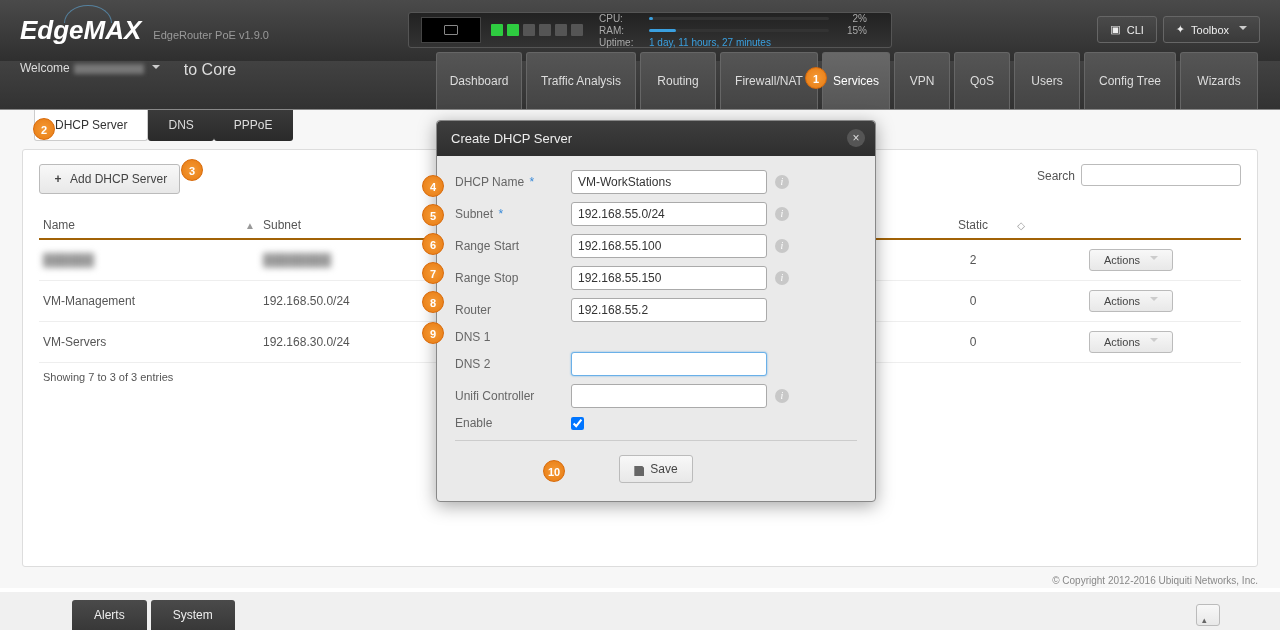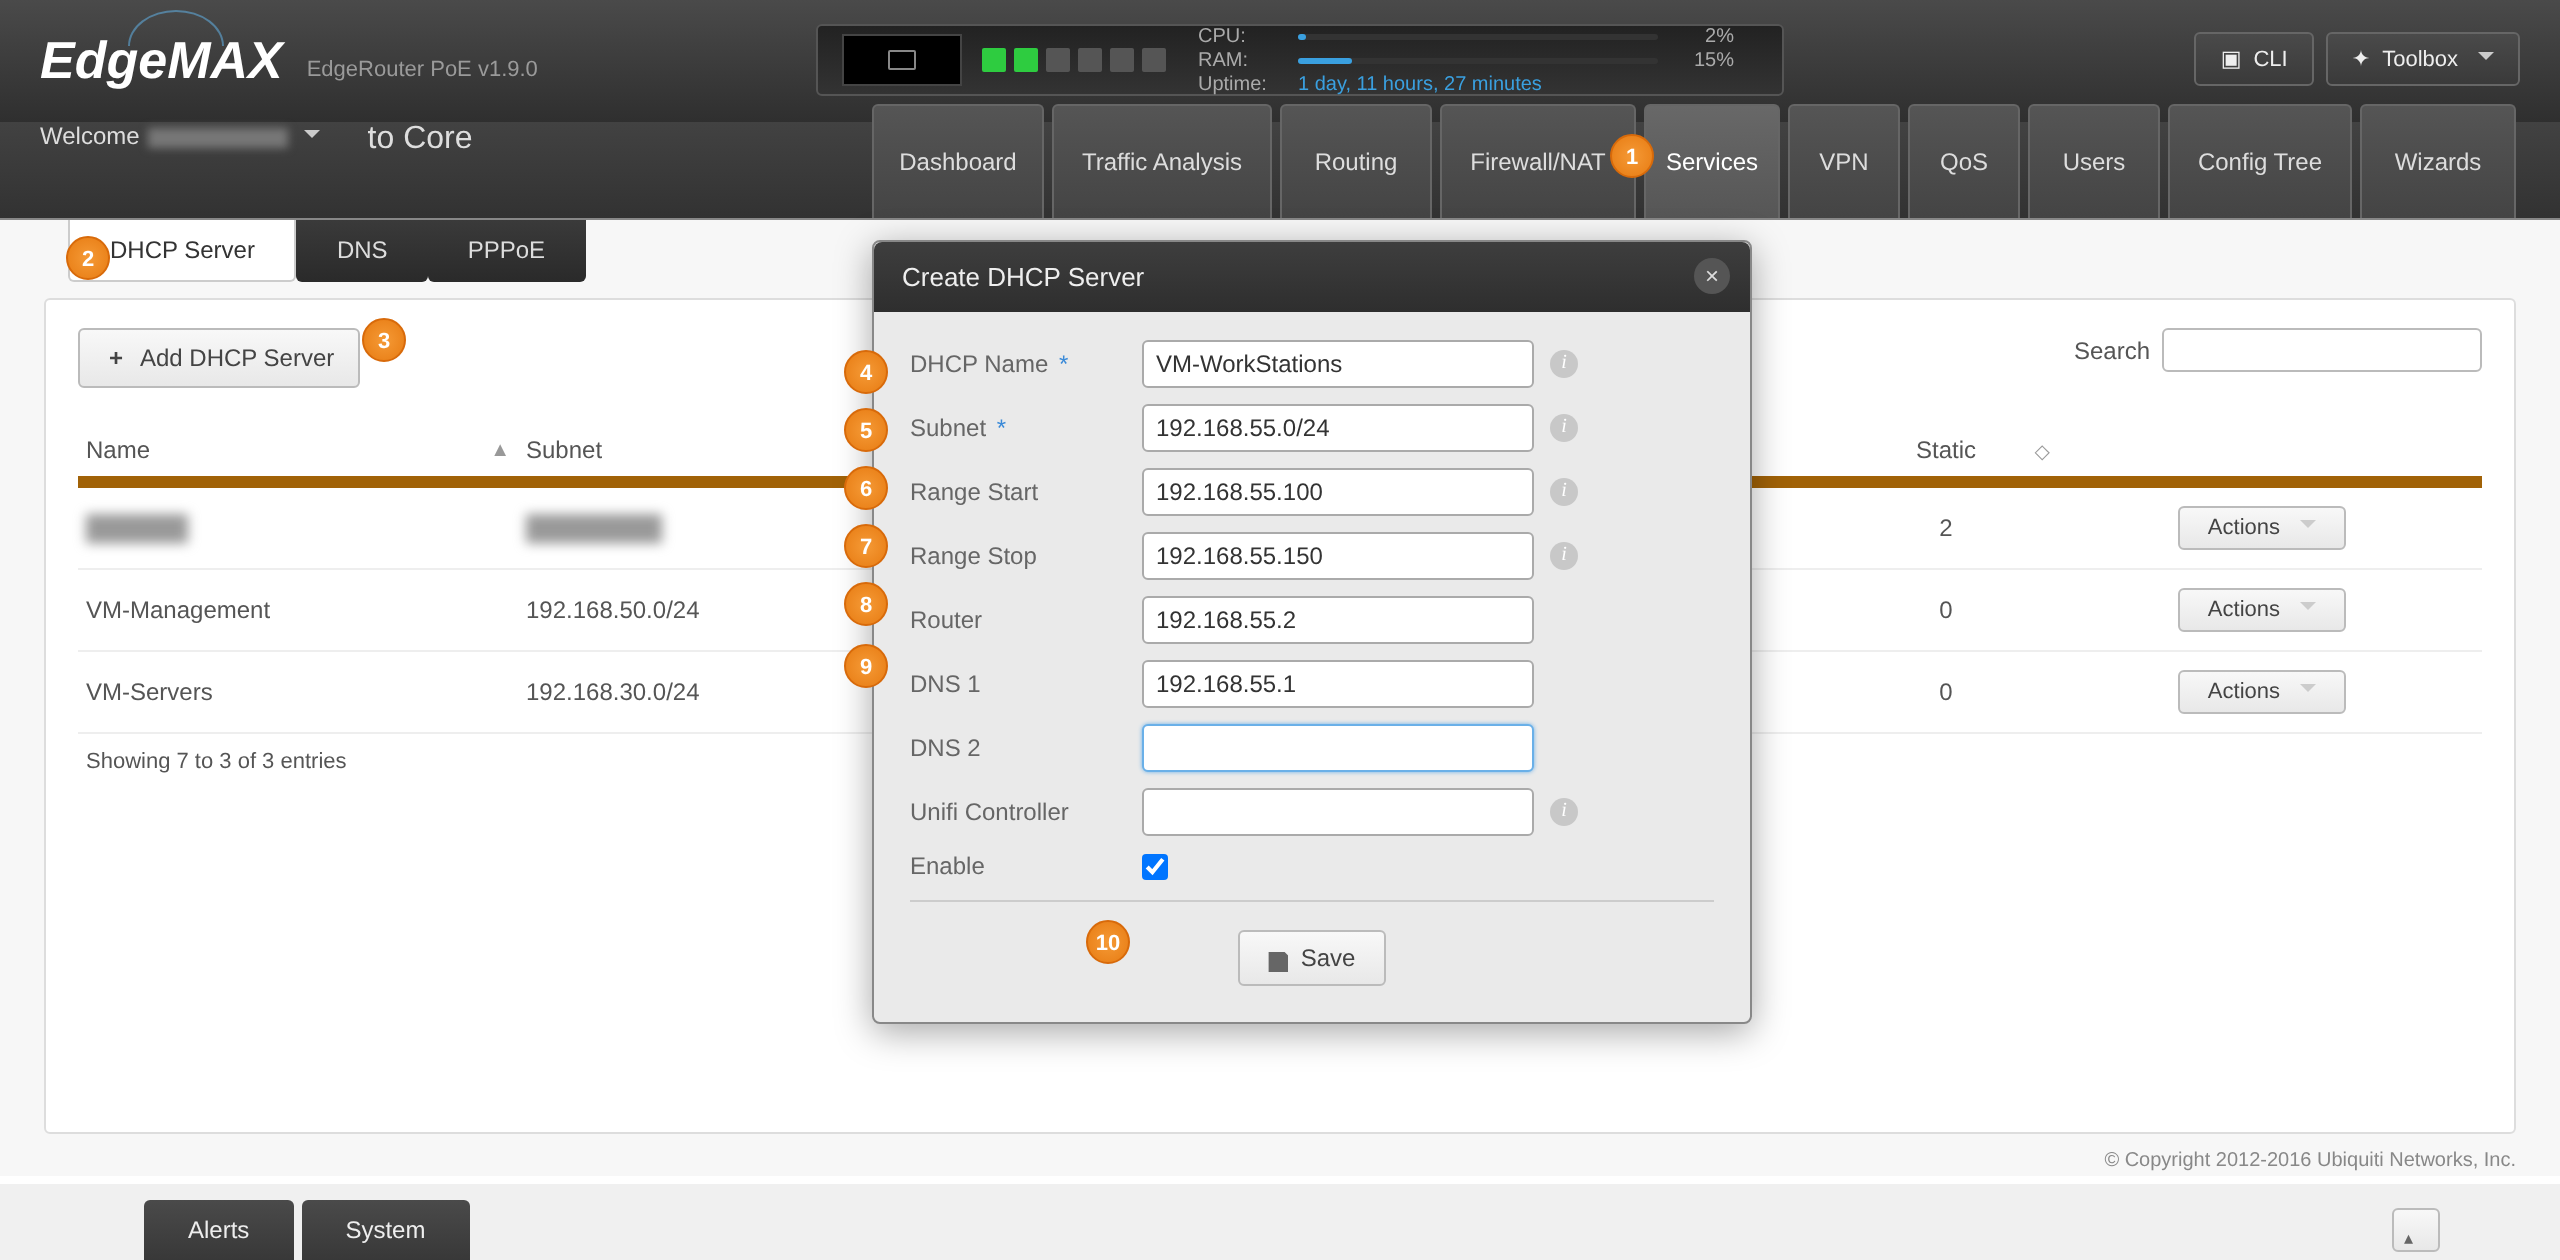--- a/index.html
+++ b/index.html
@@ -33,21 +33,21 @@
 .mtab.active{background:linear-gradient(#686868,#565656);color:#fff}
 .content{background:#f7f7f7;height:479px;border-top:1px solid #888;padding:0 22px;position:relative}
 .subtabs{display:flex;margin-left:12px}
 .stab{background:linear-gradient(#3a3a3a,#2a2a2a);color:#ddd;font-size:12px;padding:8px 20px;border-radius:0 0 3px 3px;cursor:pointer}
 .stab.active{background:#fff;color:#333;border:1px solid #ccc;border-top:none}
 .panel{background:#fff;border:1px solid #ddd;border-radius:3px;margin-top:8px;height:418px;padding:14px 16px}
 .add-btn{background:linear-gradient(#f8f8f8,#e8e8e8);border:1px solid #bbb;border-radius:3px;padding:7px 12px;font-size:12px;color:#444;cursor:pointer;display:inline-flex;align-items:flex-start;gap:6px}
 .search-wrap{float:right;font-size:12px;color:#555}
 .search-wrap input{border:1px solid #bbb;height:22px;width:160px;border-radius:3px;margin-left:6px;padding:0 4px}
 .tbl{width:100%;margin-top:18px;font-size:12px;color:#555}
-.tbl-h{display:flex;border-bottom:6px solid #a16207;padding:6px 4px}
+.tbl-h{display:flex;border-bottom:2px solid #a16207;padding:6px 4px}
 .tbl-h>div{position:relative}
 .sort-ind{position:absolute;right:8px;top:2px;font-size:10px;color:#999}
 .tbl-r{display:flex;border-bottom:1px solid #eee;padding:9px 4px;align-items:center}
 .col-name{width:220px}
 .col-sub{width:650px}
 .col-stat{width:120px;text-align:center}
 .col-act{width:140px;text-align:right}
 .act-btn{background:linear-gradient(#f8f8f8,#e8e8e8);border:1px solid #bbb;border-radius:3px;padding:4px 14px;font-size:11px;color:#444;cursor:pointer;display:inline-flex;align-items:center;gap:6px}
 .blur{filter:blur(3px);color:#999}
 .footer-txt{font-size:11px;color:#555;padding:8px 4px}
@@ -221,21 +221,20 @@
         <div class="flabel">Range Stop</div>
         <input class="finput" value="192.168.55.150" style="">
         <span class="info-i">i</span>
       </div>
       <div class="frow">
         <div class="flabel">Router</div>
         <input class="finput" value="192.168.55.2" style="">
       </div>
       <div class="frow">
         <div class="flabel">DNS 1</div>
-        <input class="finput" value="192.168.55.1" style="">
       </div>
       <div class="frow">
         <div class="flabel">DNS 2</div>
         <input class="finput focus" value="" style="">
       </div>
       <div class="frow">
         <div class="flabel">Unifi Controller</div>
         <input class="finput" value="" style="">
         <span class="info-i">i</span>
       </div>

